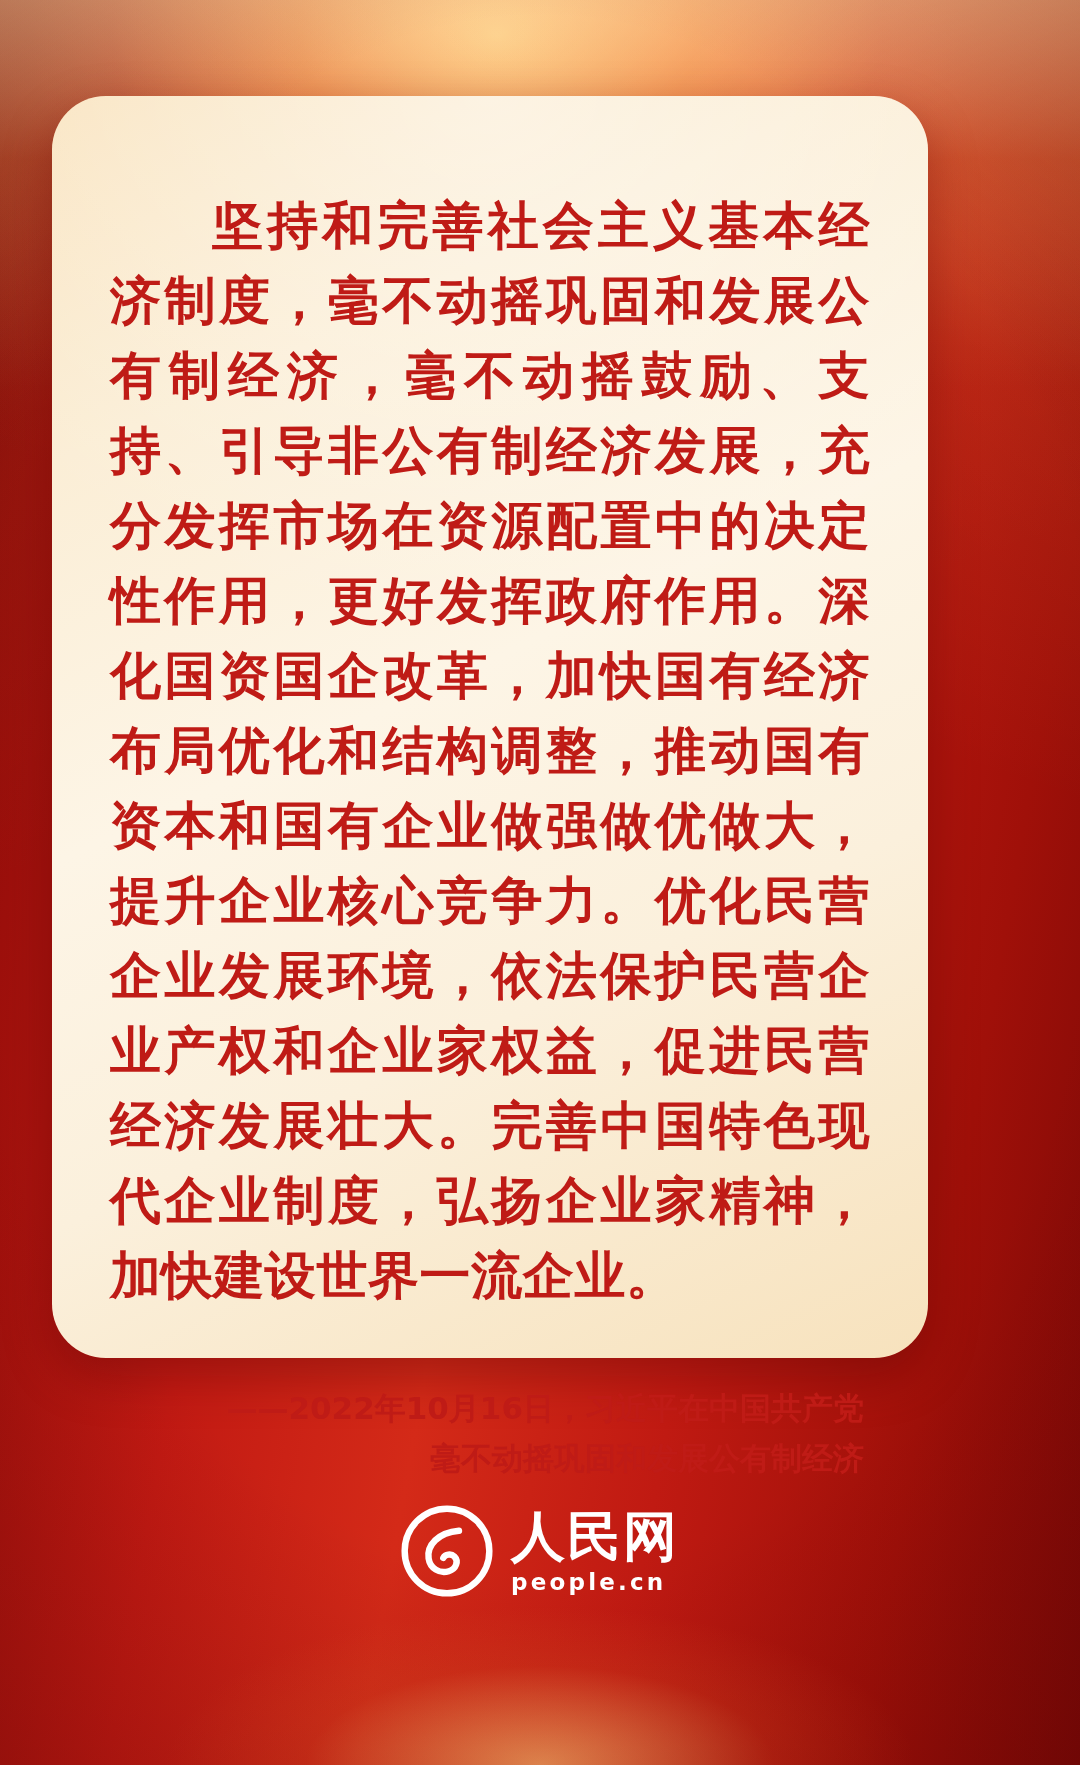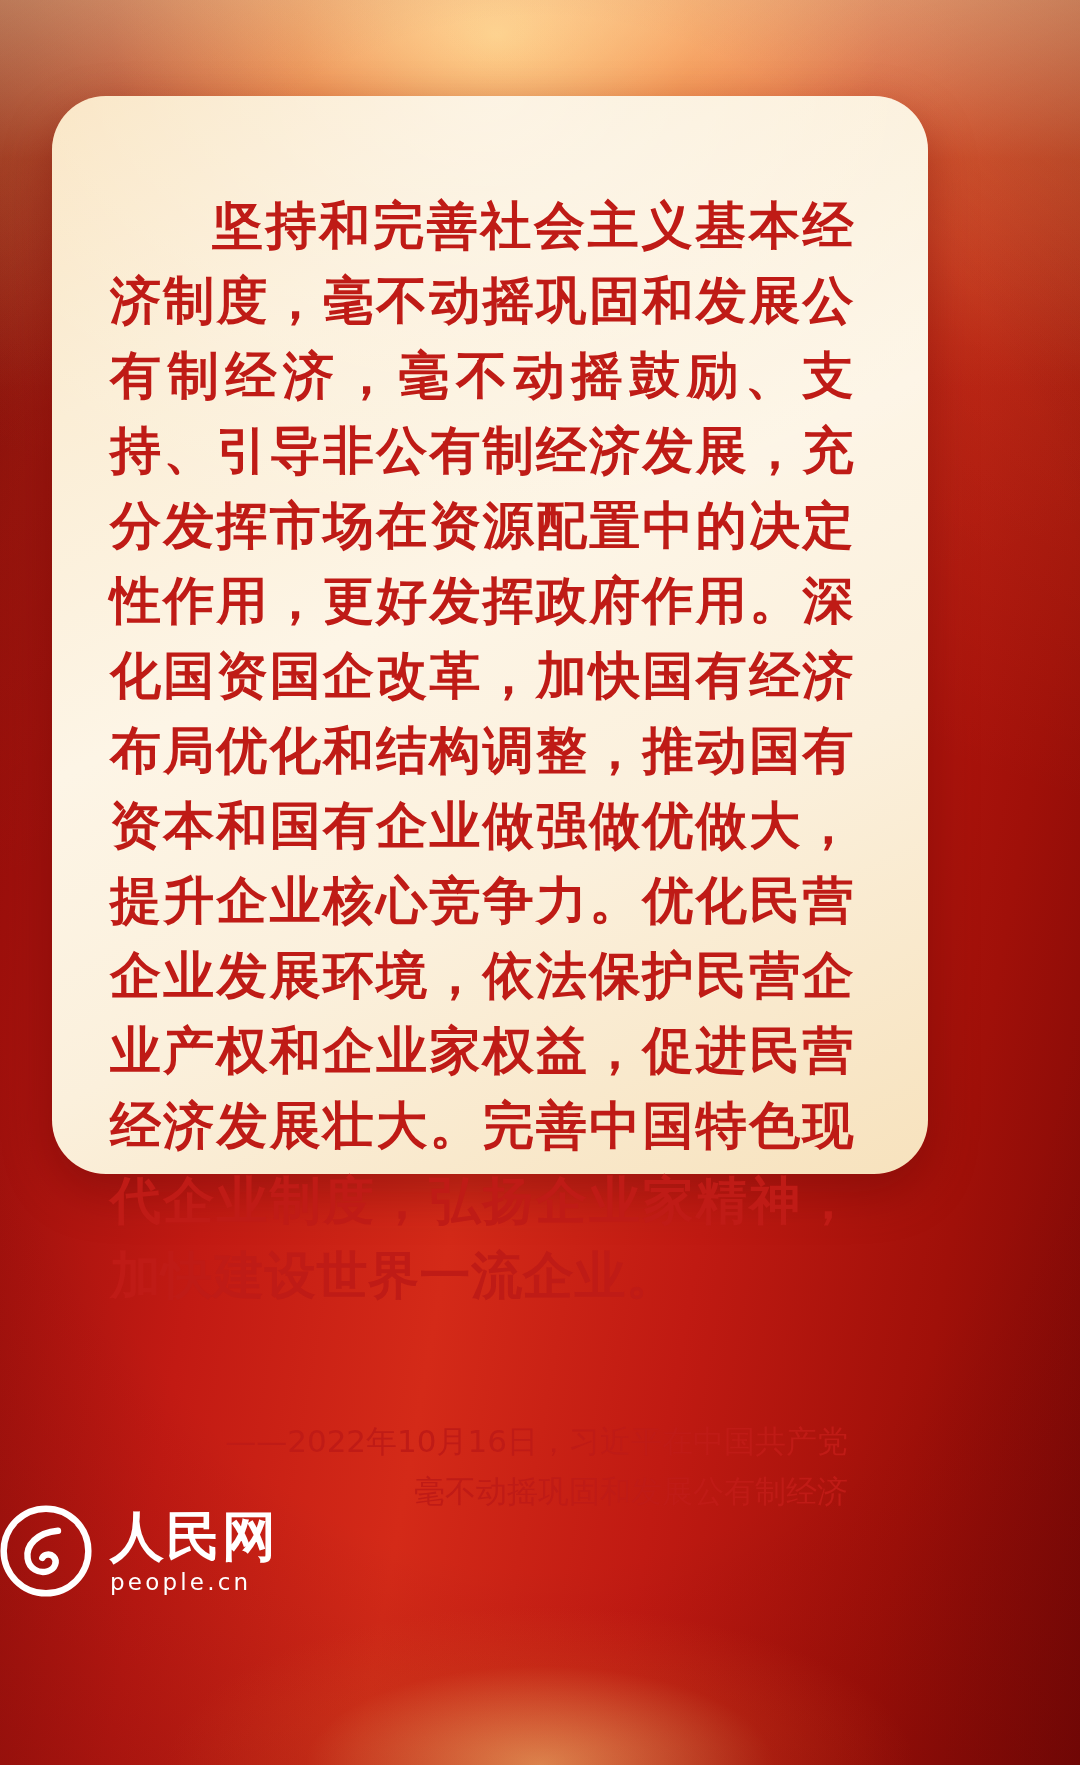--- a/index.html
+++ b/index.html
@@ -45,26 +45,26 @@
     background: radial-gradient(ellipse 95% 80% at 50% 45%, rgba(0,0,0,0) 55%, rgba(90,5,4,0.45) 100%);
     pointer-events: none;
   }
 
   
   .card {
     position: absolute;
     left: 52px;
     top: 96px;
     width: 876px;
-    height: 1078px;
+    height: 1262px;
     border-radius: 54px 54px 54px 54px;
     background: linear-gradient(155deg, #f9e3be 0%, #fbeed6 22%, #fdf5e6 46%, #fbf0dc 68%, #f7e2bd 100%);
     box-shadow: 0 18px 48px rgba(90,5,4,0.38);
     box-sizing: border-box;
-    padding: 92px 74px 40px 58px;
+    padding: 92px 58px 40px 58px;
   }
   .card::after {
     
     content: "";
     position: absolute;
     inset: 0;
     border-radius: 54px;
     background: radial-gradient(ellipse 120% 70% at 50% 0%, rgba(255,255,255,0.45) 0%, rgba(255,255,255,0) 60%);
     pointer-events: none;
   }
@@ -80,40 +80,41 @@
     letter-spacing: 0.6px;
     text-indent: 2em;
     text-align: justify;
     text-justify: inter-ideograph;
     margin: 0;
   }
 
   .attribution {
     position: relative;
     z-index: 2;
-    margin: 103px 6px 0 0;
+    margin: 70px 6px 0 0;
     color: #bf1b16;
     font-family: "DejaVu Sans", "Liberation Sans", sans-serif;
-    font-weight: 400;
+    font-weight: 700;
     font-size: 31px;
     line-height: 1.62;
     text-align: right;
   }
   .attribution .line2 {
     display: block;
   }
 
   
   .footer {
     position: absolute;
     left: 0;
     right: 0;
     bottom: 168px;
     display: flex;
     align-items: center;
+    justify-content: center;
     gap: 18px;
   }
   .logo-mark {
     width: 92px;
     height: 92px;
     flex: 0 0 92px;
   }
   .logo-text {
     display: flex;
     flex-direction: column;
@@ -126,20 +127,21 @@
     font-size: 54px;
     color: #ffffff;
     letter-spacing: 2px;
   }
   .logo-en {
     margin-top: 8px;
     font-family: "DejaVu Sans", "Liberation Sans", sans-serif;
     font-size: 23px;
     color: #ffffff;
     letter-spacing: 3.2px;
+    font-weight: bold;
   }
 </style>
 </head>
 <body>
 
 <div class="poster">
   <div class="rays"></div>
   <div class="vignette"></div>
 
   <div class="card">

